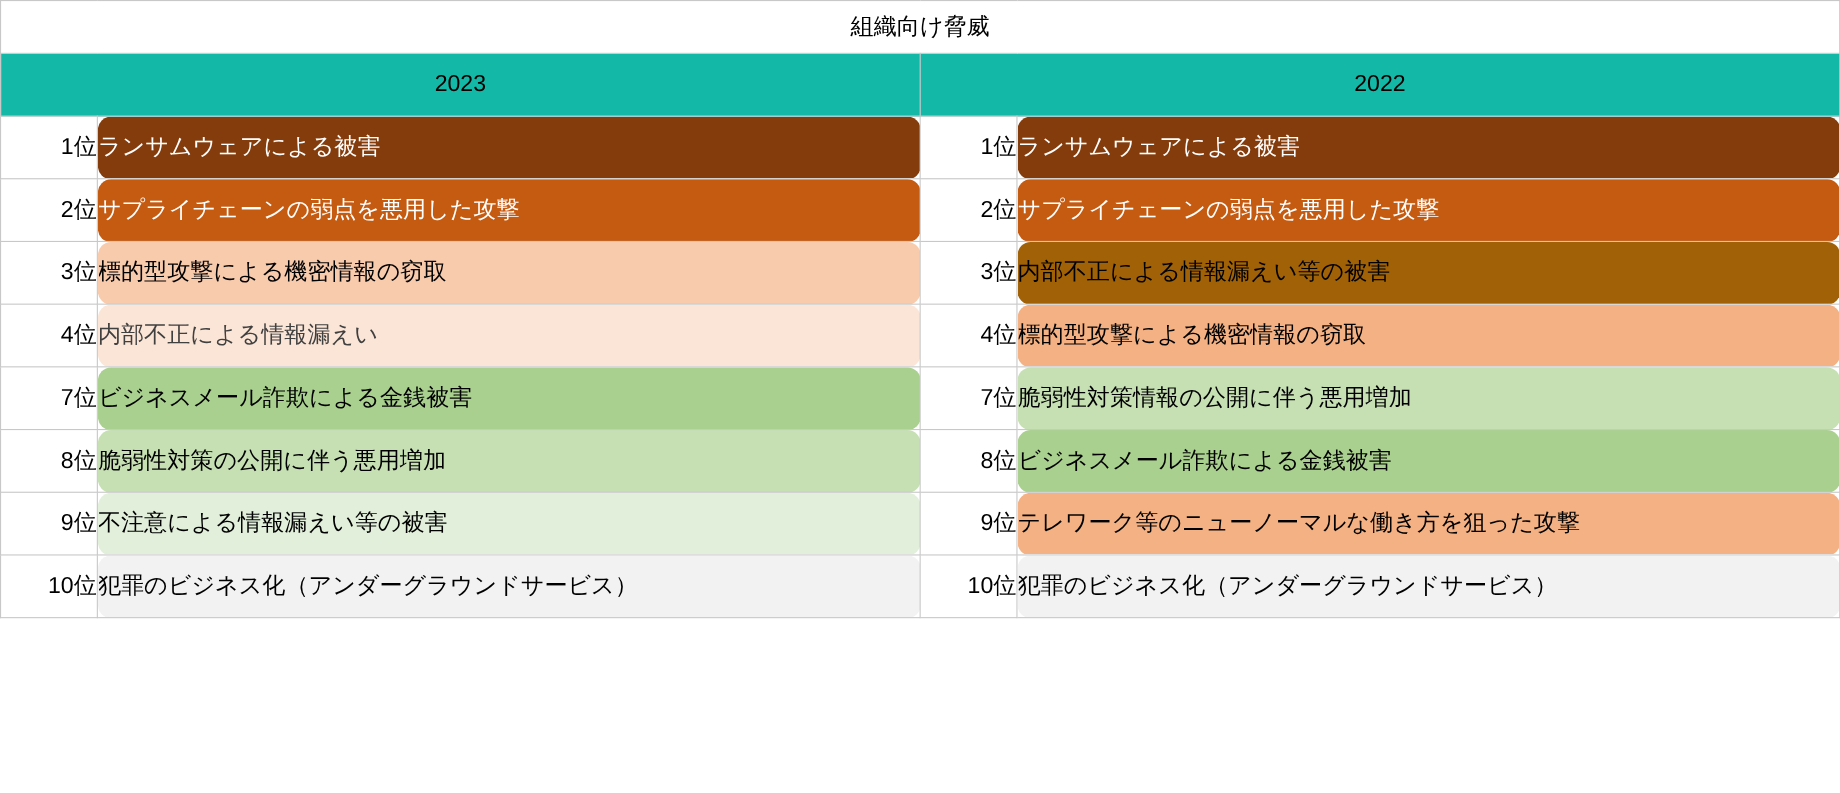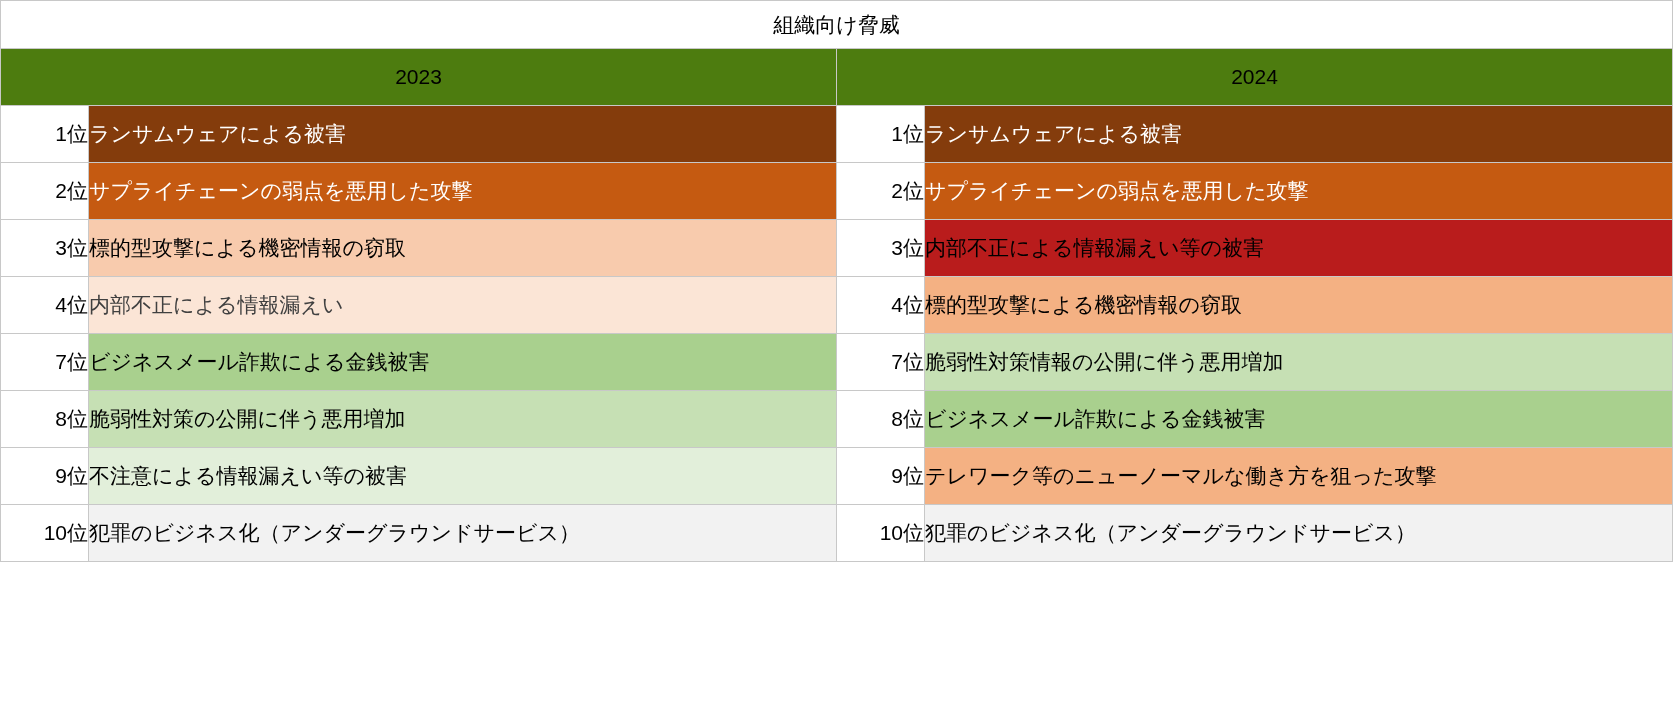--- a/index.html
+++ b/index.html
@@ -41,76 +41,77 @@
     height: 47px;
     text-align: center;
     font-weight: bold;
     font-size: 22px;
     background: #ffffff;
   }
   .year-cell {
     height: 56px;
     text-align: center;
     font-size: 22px;
-    background: #4d7c0f;
+    background: #14b8a6;
   }
   .rank-cell {
     height: 57px;
     text-align: right;
     padding-right: 9px;
     font-size: 21px;
     background: #ffffff;
     box-sizing: border-box;
   }
   .item-cell {
     height: 57px;
     text-align: left;
     padding-left: 7px;
     font-size: 21px;
     box-sizing: border-box;
     white-space: nowrap;
     overflow: hidden;
+    border-radius: 12px;
   }
 </style>
 </head>
 <body>
 
 <div class="sheet">
   <table class="grid">
     <colgroup>
       <col class="rank-col">
       <col class="text-col">
       <col class="rank-col">
       <col class="text-col">
     </colgroup>
     <tbody>
       <tr>
         <td class="title-cell" colspan="4">組織向け脅威</td>
       </tr>
       <tr>
         <td class="year-cell" colspan="2">2023</td>
-        <td class="year-cell" colspan="2">2024</td>
+        <td class="year-cell" colspan="2">2022</td>
       </tr>
       <tr>
         <td class="rank-cell">1位</td>
         <td class="item-cell" style="background-color: rgb(132, 60, 12); color: rgb(255, 255, 255);">ランサムウェアによる被害</td>
         <td class="rank-cell">1位</td>
         <td class="item-cell" style="background-color: rgb(132, 60, 12); color: rgb(255, 255, 255);">ランサムウェアによる被害</td>
       </tr>
       <tr>
         <td class="rank-cell">2位</td>
         <td class="item-cell" style="background-color: rgb(197, 90, 17); color: rgb(255, 255, 255);">サプライチェーンの弱点を悪用した攻撃</td>
         <td class="rank-cell">2位</td>
         <td class="item-cell" style="background-color: rgb(197, 90, 17); color: rgb(255, 255, 255);">サプライチェーンの弱点を悪用した攻撃</td>
       </tr>
       <tr>
         <td class="rank-cell">3位</td>
         <td class="item-cell" style="background-color: rgb(248, 203, 173); color: rgb(0, 0, 0);">標的型攻撃による機密情報の窃取</td>
         <td class="rank-cell">3位</td>
-        <td class="item-cell" style="background-color: #b91c1c; color: rgb(0, 0, 0);">内部不正による情報漏えい等の被害</td>
+        <td class="item-cell" style="background-color: #a16207; color: rgb(0, 0, 0);">内部不正による情報漏えい等の被害</td>
       </tr>
       <tr>
         <td class="rank-cell">4位</td>
         <td class="item-cell" style="background-color: rgb(251, 229, 214); color: #404040;">内部不正による情報漏えい</td>
         <td class="rank-cell">4位</td>
         <td class="item-cell" style="background-color: rgb(244, 177, 131); color: rgb(0, 0, 0);">標的型攻撃による機密情報の窃取</td>
       </tr>
       <tr>
         <td class="rank-cell">7位</td>
         <td class="item-cell" style="background-color: rgb(169, 208, 142); color: rgb(0, 0, 0);">ビジネスメール詐欺による金銭被害</td>

